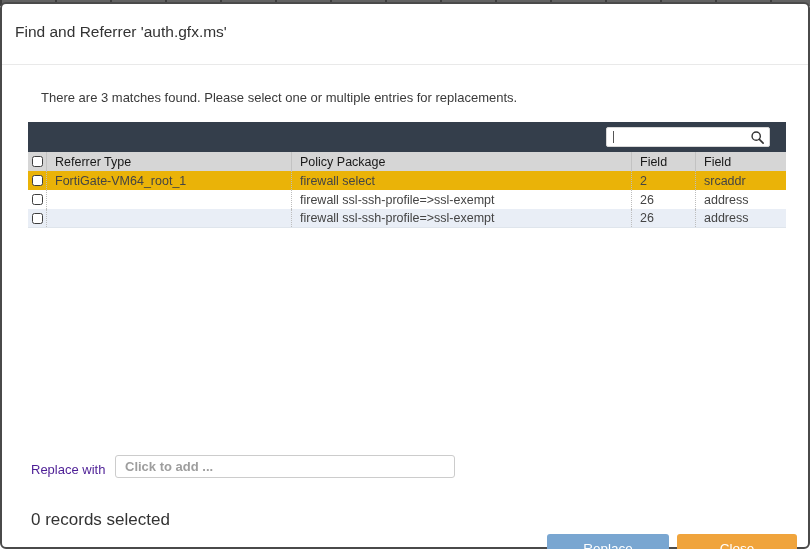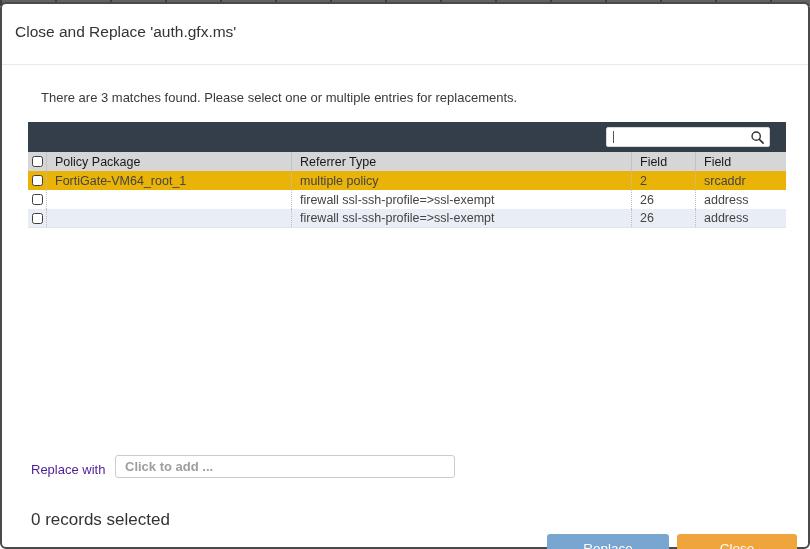--- a/index.html
+++ b/index.html
@@ -89,21 +89,21 @@
   .btn-replace { left:545px; width:122px; background:#79a6d1; }
   .btn-close   { left:675px; width:120px; background:#f0a43c; }
 </style>
 </head>
 <body>
 
 <div class="bg-strip"></div>
 
 <div class="modal">
 
-  <div class="dlg-title">Close and Replace 'auth.gfx.ms'</div>
+  <div class="dlg-title">Find and Referrer 'auth.gfx.ms'</div>
   <div class="title-sep"></div>
 
   <div class="desc">There are 3 matches found. Please select one or multiple entries for replacements.</div>
 
   <div class="tablewrap">
 
     <div class="toolbar">
       <div class="search-box">
         <span class="caret"></span>
         <input class="search-input" type="text" placeholder="" style="">
@@ -111,33 +111,33 @@
           <circle cx="6.6" cy="6.6" r="4.4" fill="none" stroke="#333" stroke-width="1.5"></circle>
           <line x1="10" y1="10" x2="14" y2="14" stroke="#333" stroke-width="1.7" stroke-linecap="round"></line>
         </svg>
       </div>
     </div>
 
     <div class="trow thead">
       <div class="cell cb-cell">
         <span class="cbx"></span>
       </div>
+      <div class="cell">Referrer Type</div>
       <div class="cell">Policy Package</div>
-      <div class="cell">Referrer Type</div>
       <div class="cell">Field</div>
       <div class="cell">Field</div>
     </div>
 
     <div class="tbody">
       <div class="trow r0">
         <div class="cell cb-cell">
           <span class="cbx"></span>
         </div>
         <div class="cell">FortiGate-VM64_root_1</div>
-        <div class="cell">multiple policy</div>
+        <div class="cell">firewall select</div>
         <div class="cell">2</div>
         <div class="cell">srcaddr</div>
       </div>
       <div class="trow r1">
         <div class="cell cb-cell">
           <span class="cbx"></span>
         </div>
         <div class="cell"></div>
         <div class="cell">firewall ssl-ssh-profile=&gt;ssl-exempt</div>
         <div class="cell">26</div>

